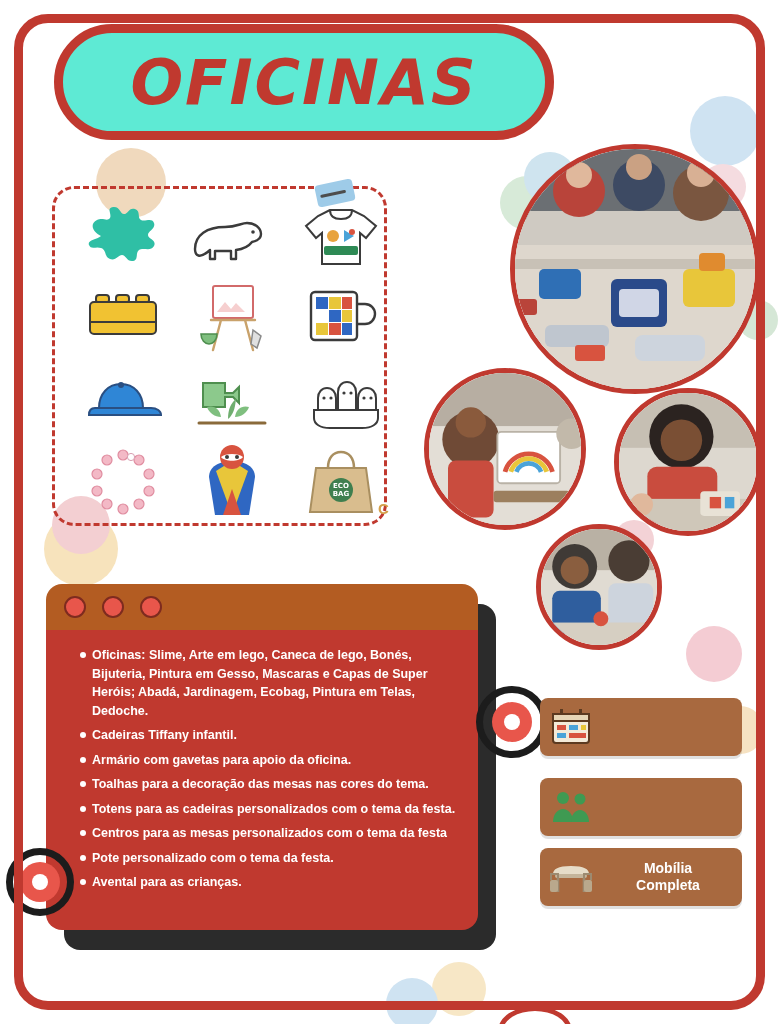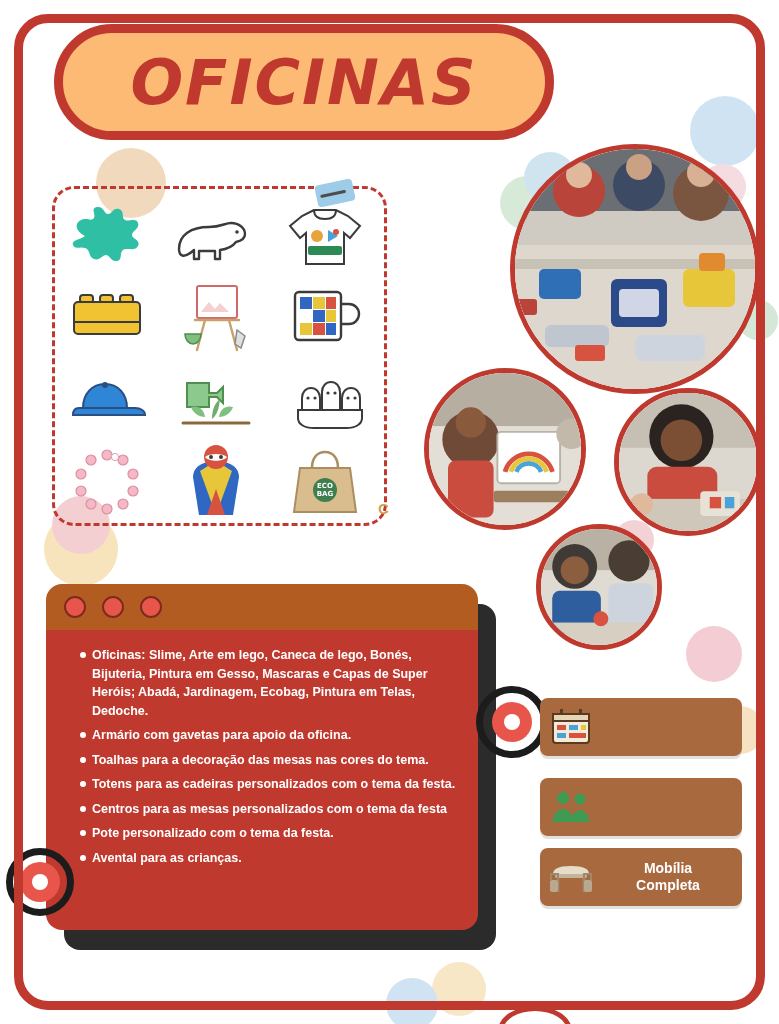--- a/index.html
+++ b/index.html
@@ -38,21 +38,21 @@
   .blob.b10{width:48px;height:48px;background:#f6e2c2;left:716px;top:706px;}
   .blob.b11{width:54px;height:54px;background:#f7e7c6;left:432px;top:962px;}
   .blob.b12{width:52px;height:52px;background:#cfe3f2;left:386px;top:978px;}
   .blob.b13{width:44px;height:44px;background:#d5e7d6;left:604px;top:330px;}
   .blob.b14{width:40px;height:40px;background:#f3d2d6;left:614px;top:520px;}
 
   
   .title-pill{
     position:absolute;left:54px;top:24px;
     width:500px;height:116px;
-    background:#fdba74;
+    background:#5eead4;
     border:9px solid #c0392f;
     border-radius:58px;
     box-sizing:border-box;
     display:flex;align-items:center;justify-content:center;
   }
   .title-text{
     font-family:"DejaVu Sans", sans-serif;
     font-weight:bold;
     font-style:italic;
     font-size:62px;
@@ -62,21 +62,21 @@
 
   
   .icon-panel{
     position:absolute;left:52px;top:186px;
     width:335px;height:340px;
     border:3px dashed #c0392f;
     border-radius:22px;
     box-sizing:border-box;
   }
   .icon-grid{
-    position:absolute;left:52px;top:196px;
+    position:absolute;left:68px;top:196px;
     width:327px;height:326px;
     display:grid;
     grid-template-columns:repeat(3,1fr);
     grid-template-rows:repeat(4,1fr);
     align-items:center;justify-items:center;text-align:center;
   }
   .icon-cell{width:100px;height:80px;display:flex;align-items:center;justify-content:center;}
   .icon-cell svg{display:block;}
 
   .corner-c{
@@ -403,20 +403,21 @@
   <div class="browser-shadow"></div>
   <div class="browser">
     <div class="browser-bar">
       <span class="dot"></span>
       <span class="dot"></span>
       <span class="dot"></span>
     </div>
     <div class="browser-body">
       <ul class="list">
         <li>Oficinas: Slime, Arte em lego, Caneca de lego, Bonés, Bijuteria, Pintura em Gesso, Mascaras e Capas de Super Heróis; Abadá, Jardinagem, Ecobag, Pintura em Telas, Dedoche.</li>
+        <li>Cadeiras Tiffany infantil.</li>
         <li>Armário com gavetas para apoio da oficina.</li>
         <li>Toalhas para a decoração das mesas nas cores do tema.</li>
         <li>Totens para as cadeiras personalizados com o tema da festa.</li>
         <li>Centros para as mesas personalizados com o tema da festa</li>
         <li>Pote personalizado com o tema da festa.</li>
         <li>Avental para as crianças.</li>
 
       </ul>
     </div>
   </div>

